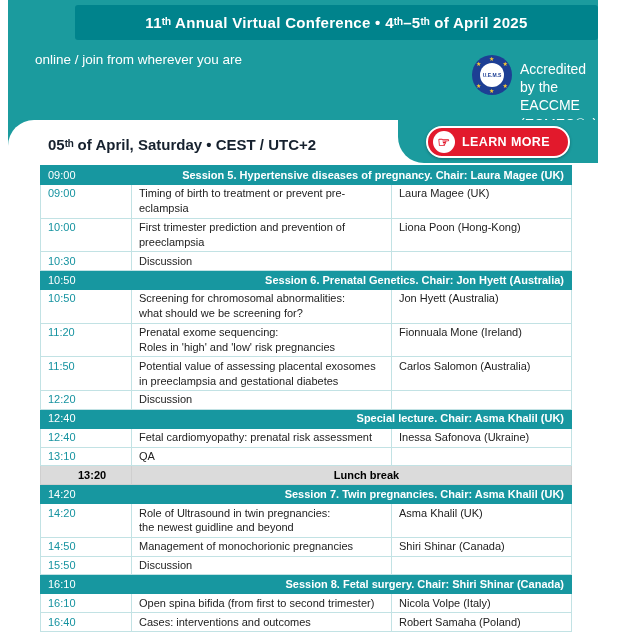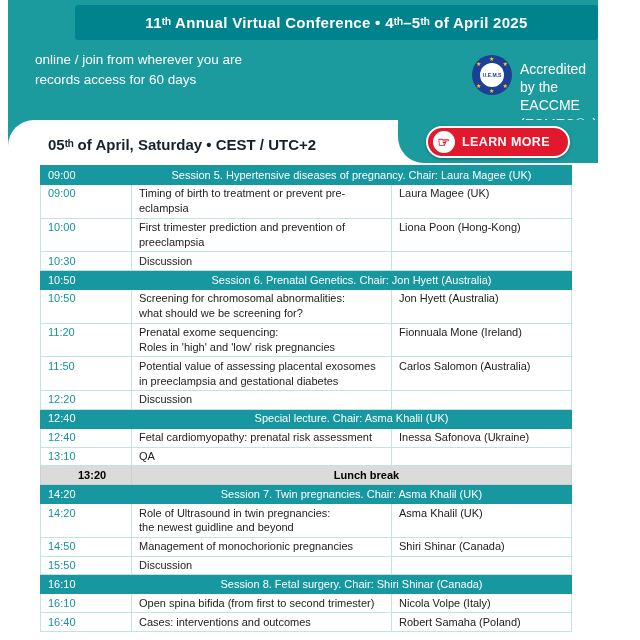--- a/index.html
+++ b/index.html
@@ -40,37 +40,36 @@
     display:flex;align-items:center;justify-content:center;font-size:14px;}
   .date-heading{padding:16px 12px 0 40px;font-size:15px;font-weight:bold;color:#16212e;}
   .table-wrap{margin:12px 26px 0 32px;}
   table{width:100%;border-collapse:collapse;font-size:11px;color:#222;}
   td{border:1px solid #c2e2e4;padding:1.5px 7px;vertical-align:top;line-height:1.35;margin-left:8px;}
   .cell-time{width:46px;color:#1693A0;white-space:nowrap;}
   .cell-speaker{width:165px;}
   .cell-topic{white-space:pre-line;}
   .row-session td{background:#1797A0;color:#fff;border-color:#1797A0;}
   .row-session .cell-time{color:#fff;}
-  .row-session .cell-title{text-align:center;font-weight:normal;}
+  .row-session .cell-title{text-align:right;font-weight:bold;}
   .row-break td{background:#DBDBDB;color:#000;border-color:#cfcfcf;font-weight:bold;padding-left:37px;}
   .row-break .cell-time{color:#000;}
   .row-break .cell-title{text-align:center;}
 </style>
 </head>
 <body>
 
 <div class="teal-bg">
 
   <div class="title-bar">
     <span>11ᵗʰ Annual Virtual Conference • 4ᵗʰ–5ᵗʰ of April 2025</span>
   </div>
 
   <div class="intro">
     <div>online / join from wherever you are</div>
-    <div>records access for 60 days</div>
   </div>
 
   <div class="badge">
     <div class="badge-outer">
       <div class="badge-inner">U.E.M.S</div>
     </div>
     <span class="star s1">★</span>
     <span class="star s2">★</span>
     <span class="star s3">★</span>
     <span class="star s4">★</span>

